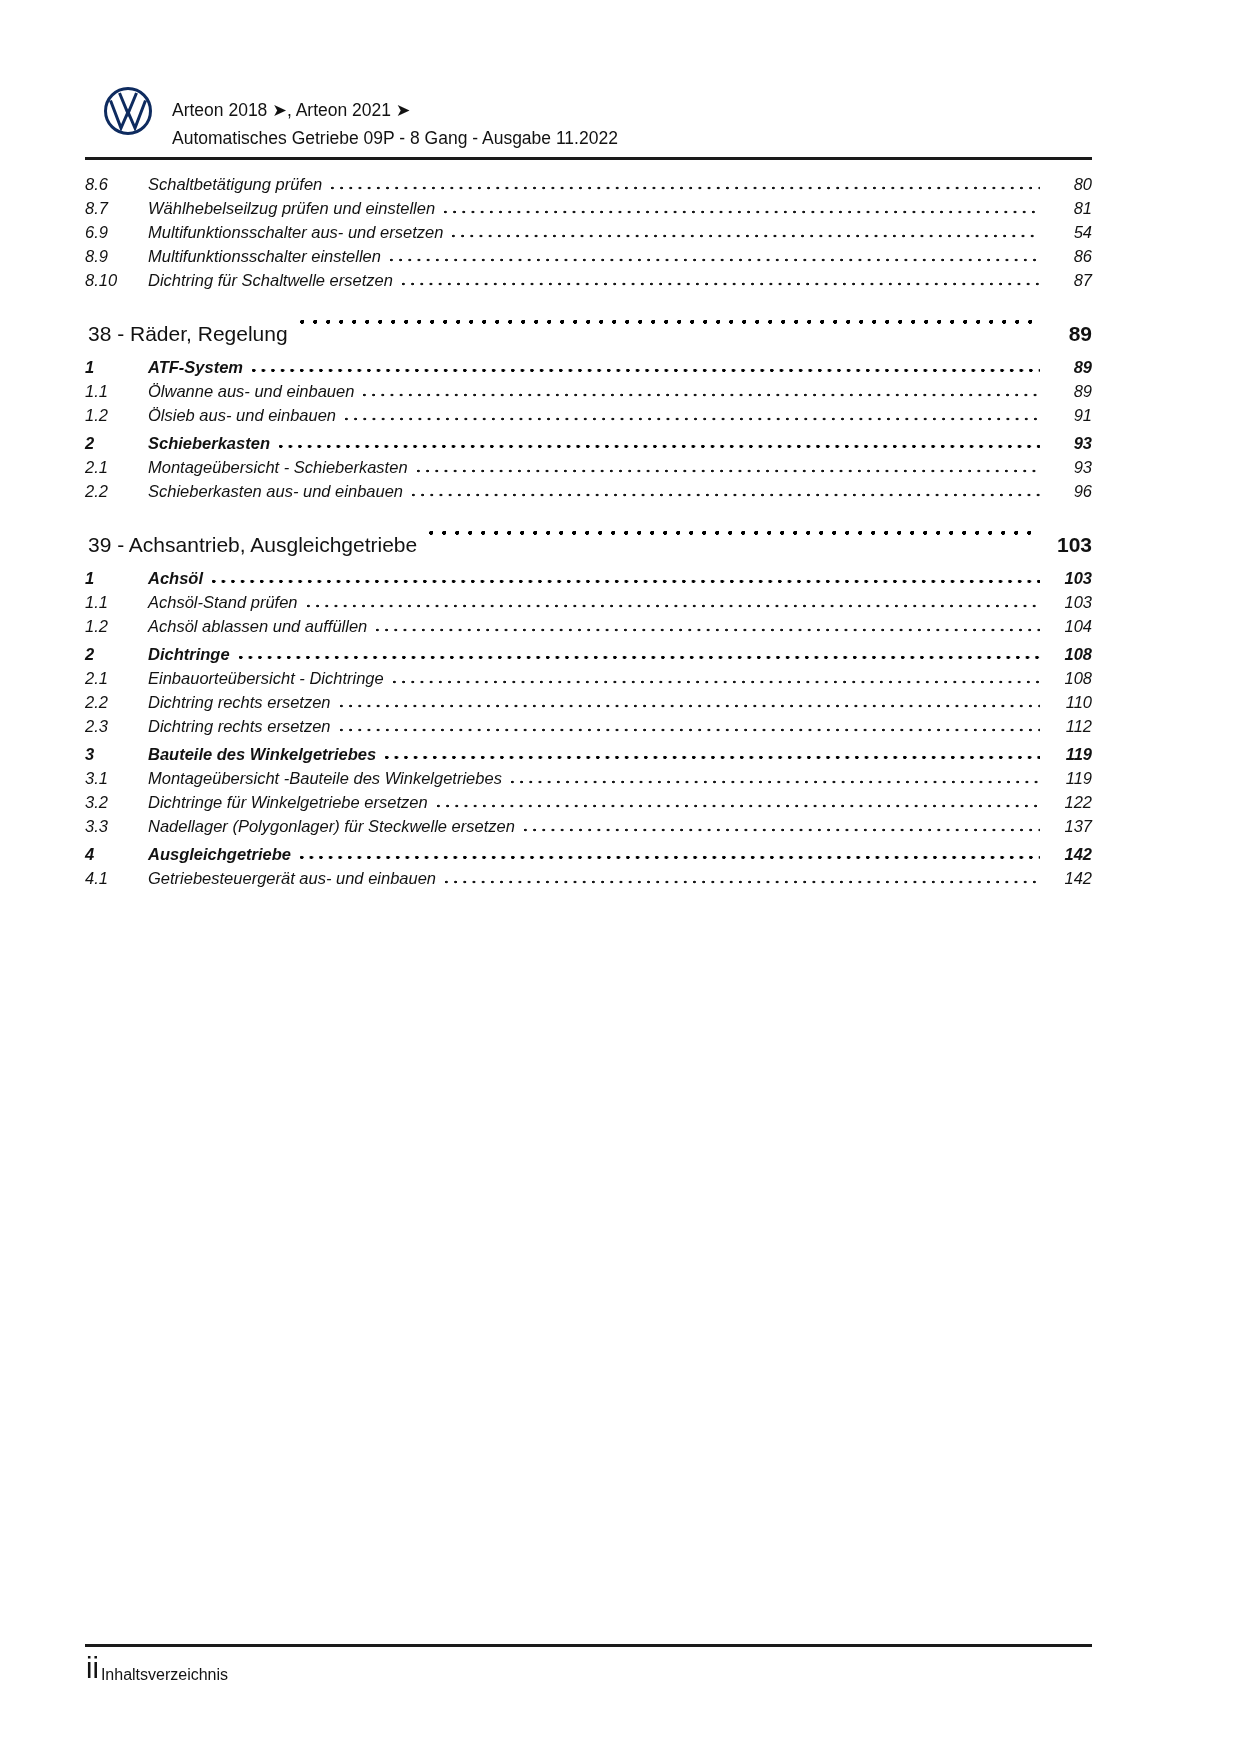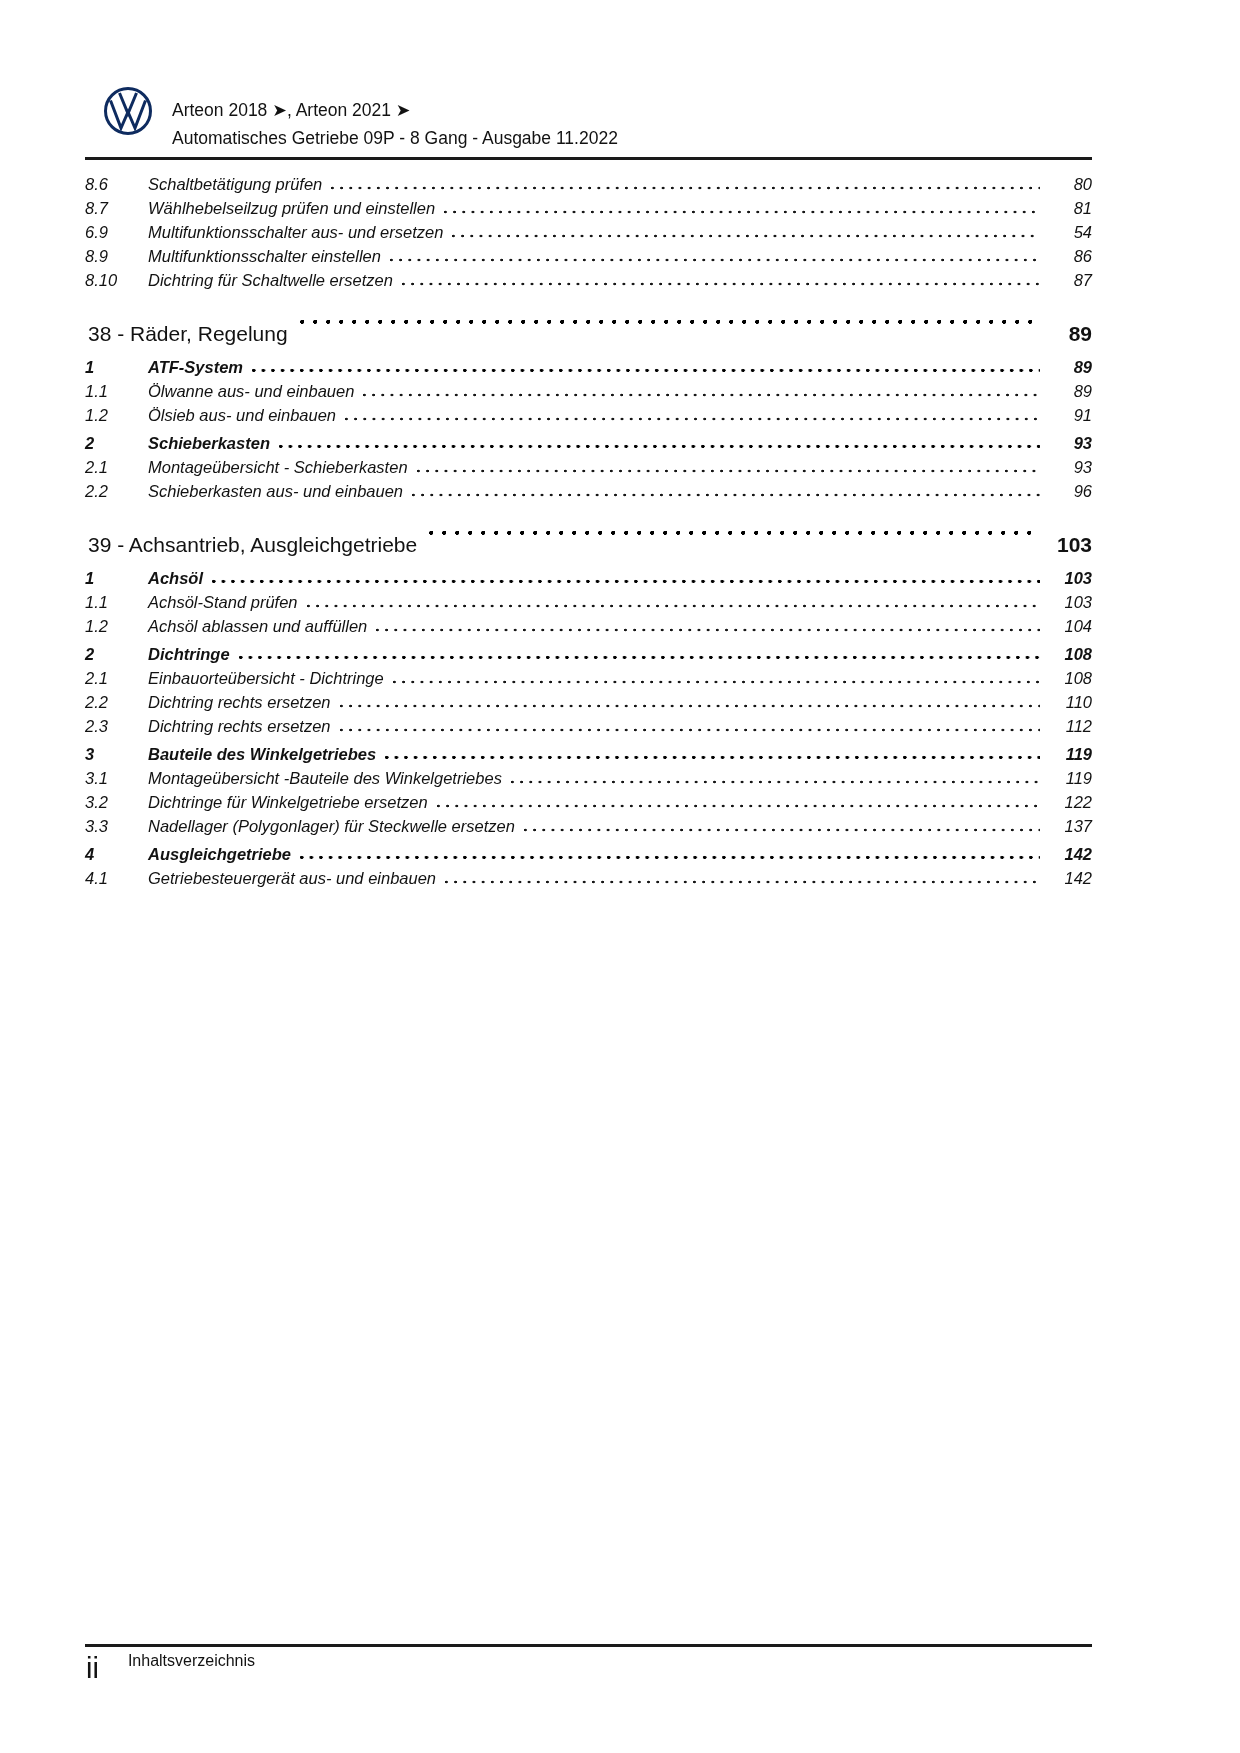--- a/index.html
+++ b/index.html
@@ -112,22 +112,22 @@
     top: 1644px;
     width: 1007px;
     height: 3px;
     background: #1a1a1a;
   }
   .footer-row {
     position: absolute;
     left: 86px;
     top: 1652px;
     display: flex;
-    align-items: flex-start;
-    gap: 29px;
+    align-items: flex-end;
+    gap: 2px;
   }
   .f-page { font-size: 29px; line-height: 32px; }
   .f-label { font-size: 16px; }
 </style>
 </head>
 <body>
 
 <div class="page">
 
   <div class="vw-logo">

